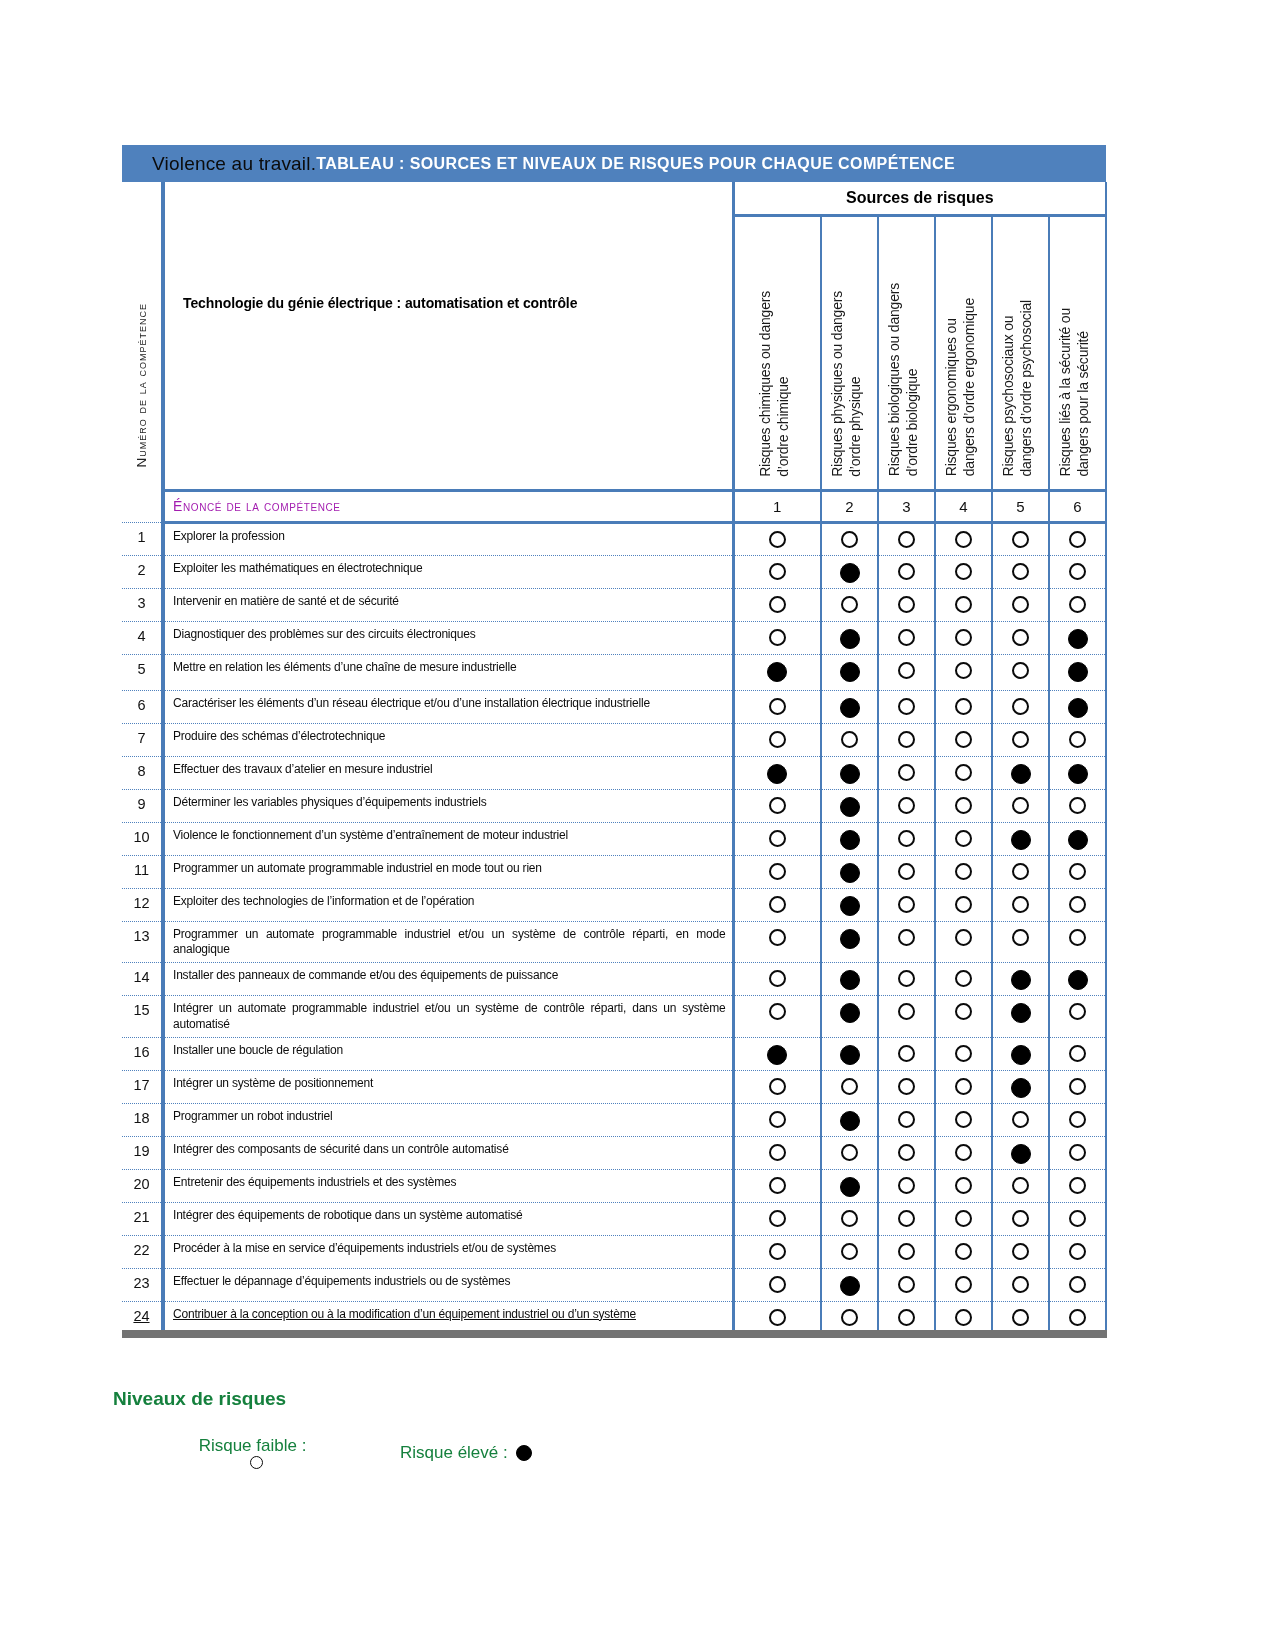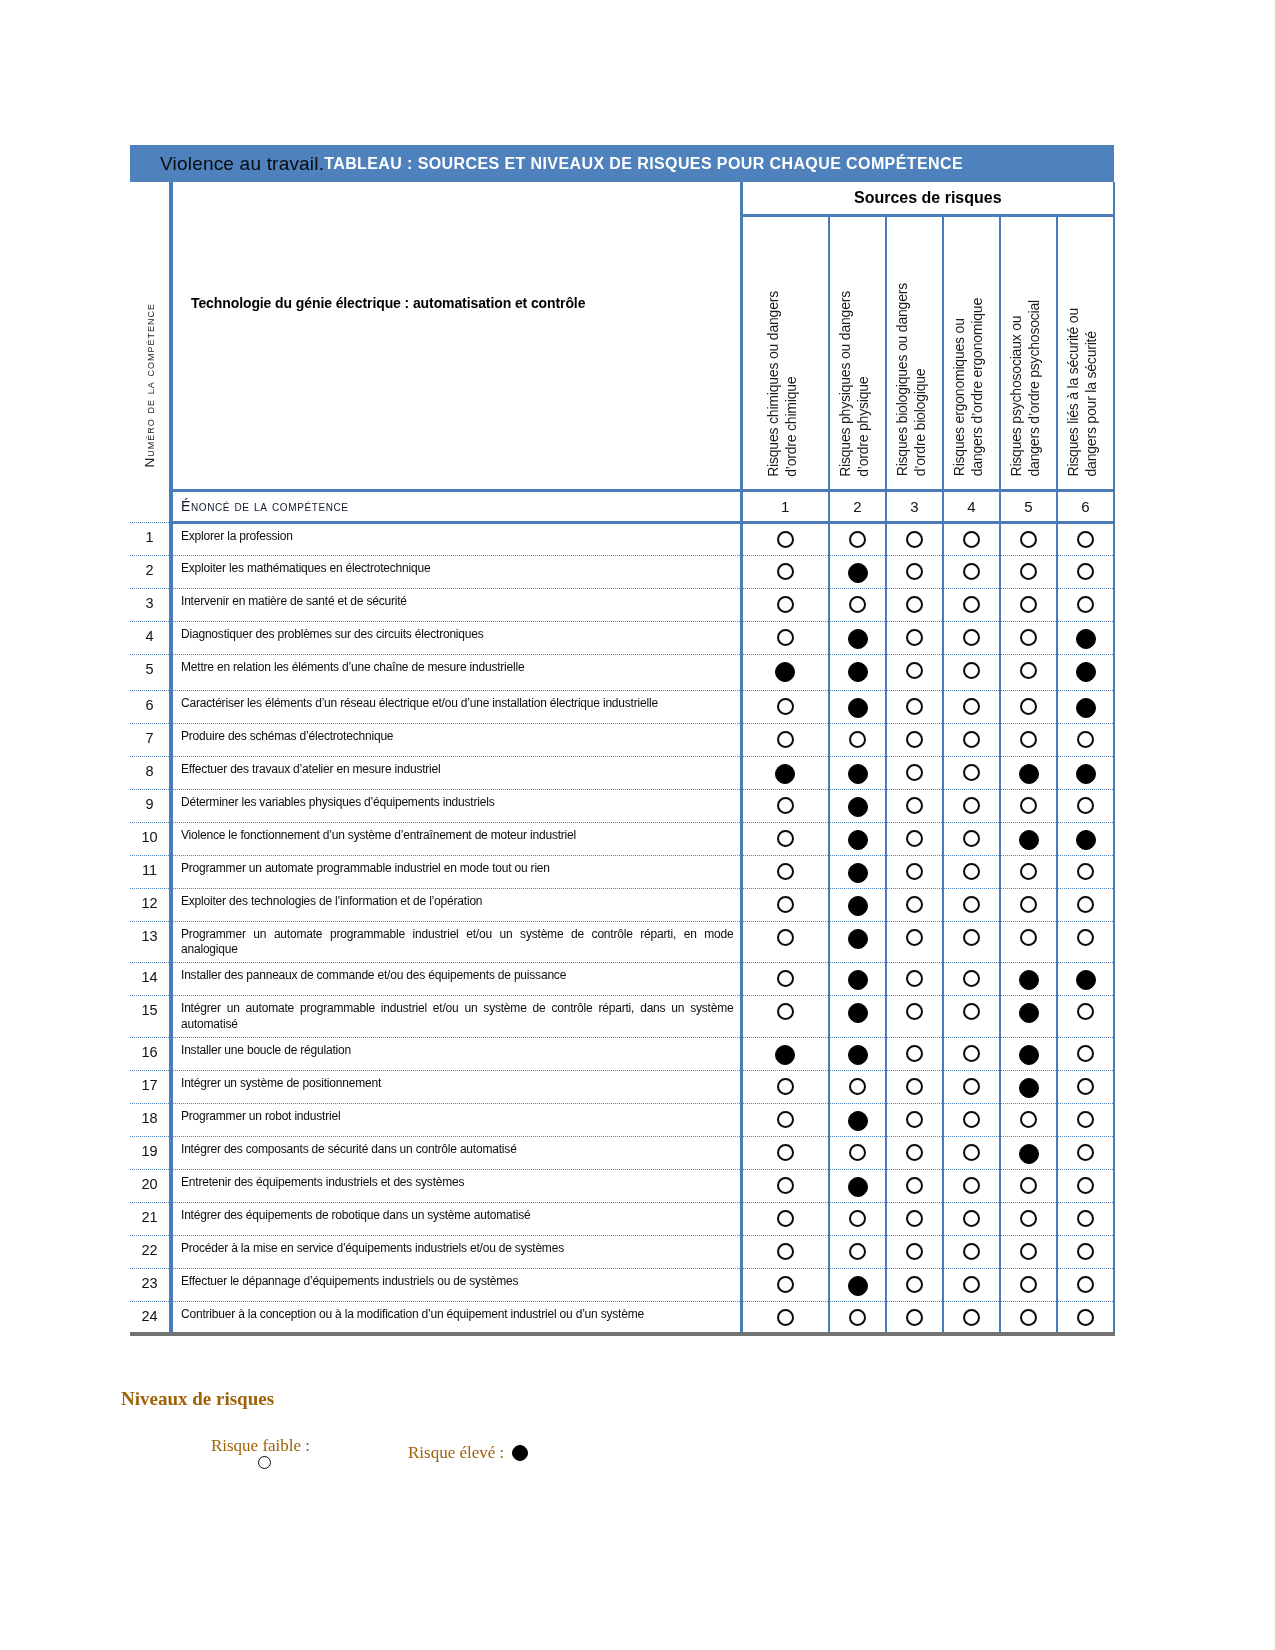--- a/index.html
+++ b/index.html
@@ -3,21 +3,20 @@
 <meta charset="utf-8">
 <style>
   html,body{margin:0;padding:0;background:#ffffff;}
   .page{
     position:relative;
     width:1254px;height:1650px;
     background:#fff;
     font-family:"Liberation Sans","DejaVu Sans",sans-serif;
     color:#111;
     overflow:hidden;
-    margin-left:8px;
   }
   
   .title-bar{
     position:absolute;left:122px;top:145px;width:984px;height:37px;
     background:#4f81bd;
     display:flex;align-items:center;
     padding-left:30px;box-sizing:border-box;
     white-space:nowrap;
   }
   .title-prefix{font-size:19px;color:#0b0b0b;letter-spacing:0.2px;}
@@ -61,21 +60,21 @@
     display:inline-block;
     writing-mode:vertical-rl;transform:rotate(180deg);
     text-align:left;font-size:14px;line-height:1.3;color:#1a1a1a;
     letter-spacing:-0.2px;
     padding-left:6px;margin-bottom:8px;
   }
   tr.numhead-row{height:32px;}
   td.nb-dot{border-right:4px solid #4a7cb8;border-bottom:1px dotted #4f81bd;}
   td.enonce-cell{
     border-top:3px solid #4a7cb8;border-bottom:3px solid #4a7cb8;
-    font-variant:small-caps;font-size:14px;letter-spacing:0.6px;color:#0f172a;
+    font-variant:small-caps;font-size:14px;letter-spacing:0.6px;color:#a21caf;
     padding-left:8px;vertical-align:middle;
   }
   th.colnum-cell{
     border:2px solid #4a7cb8;border-top:3px solid #4a7cb8;border-bottom:3px solid #4a7cb8;
     font-size:15px;color:#111;text-align:center;vertical-align:middle;
   }
   th.colnum-cell.first{border-left:3px solid #4a7cb8;}
 
   
   tbody tr{height:33px;}
@@ -90,28 +89,28 @@
     padding:5px 6px 4px 8px;
     font-size:12px;line-height:1.32;letter-spacing:-0.2px;color:#0d0d0d;
     border-bottom:1px dotted #4f81bd;
   }
   td.risk-cell{
     vertical-align:top;text-align:center;padding-top:7px;
     border-left:2px solid #4a7cb8;border-right:2px solid #4a7cb8;
     border-bottom:1px dotted #4f81bd;
   }
   td.risk-cell.first{border-left:3px solid #4a7cb8;}
-  tbody tr.last td{border-bottom:4px solid #737373;}
+  tbody tr.last td{border-bottom:8px solid #737373;text-decoration:underline;}
 
   .marker{display:inline-block;border-radius:50%;}
   .marker.low{width:13px;height:13px;border:2px solid #0a0a0a;background:#fff;}
   .marker.high{width:18px;height:18px;border:1px solid #000;background:#000;}
 
   
-  .footer{position:absolute;left:113px;top:1388px;width:1026px;color:#a16207;font-family:Liberation Serif, serif;}
+  .footer{position:absolute;left:113px;top:1388px;width:1026px;color:#15803d;}
   .footer-heading{font-weight:bold;font-size:19px;margin:0 0 6px 0;}
   .footer-text{font-size:17px;line-height:1.55;text-align:justify;margin:0;letter-spacing:-0.1px;}
   .legend{margin-top:26px;display:flex;align-items:center;font-size:17px;}
   .legend-item{display:flex;align-items:center;}
   .legend-item .lab{margin-right:8px;}
   .legend-item.first{width:287px;flex-direction:column;}
   .legend .marker.low{width:11px;height:11px;border-width:1.5px;}
   .legend .marker.high{width:14px;height:14px;}
 </style>
 </head>

